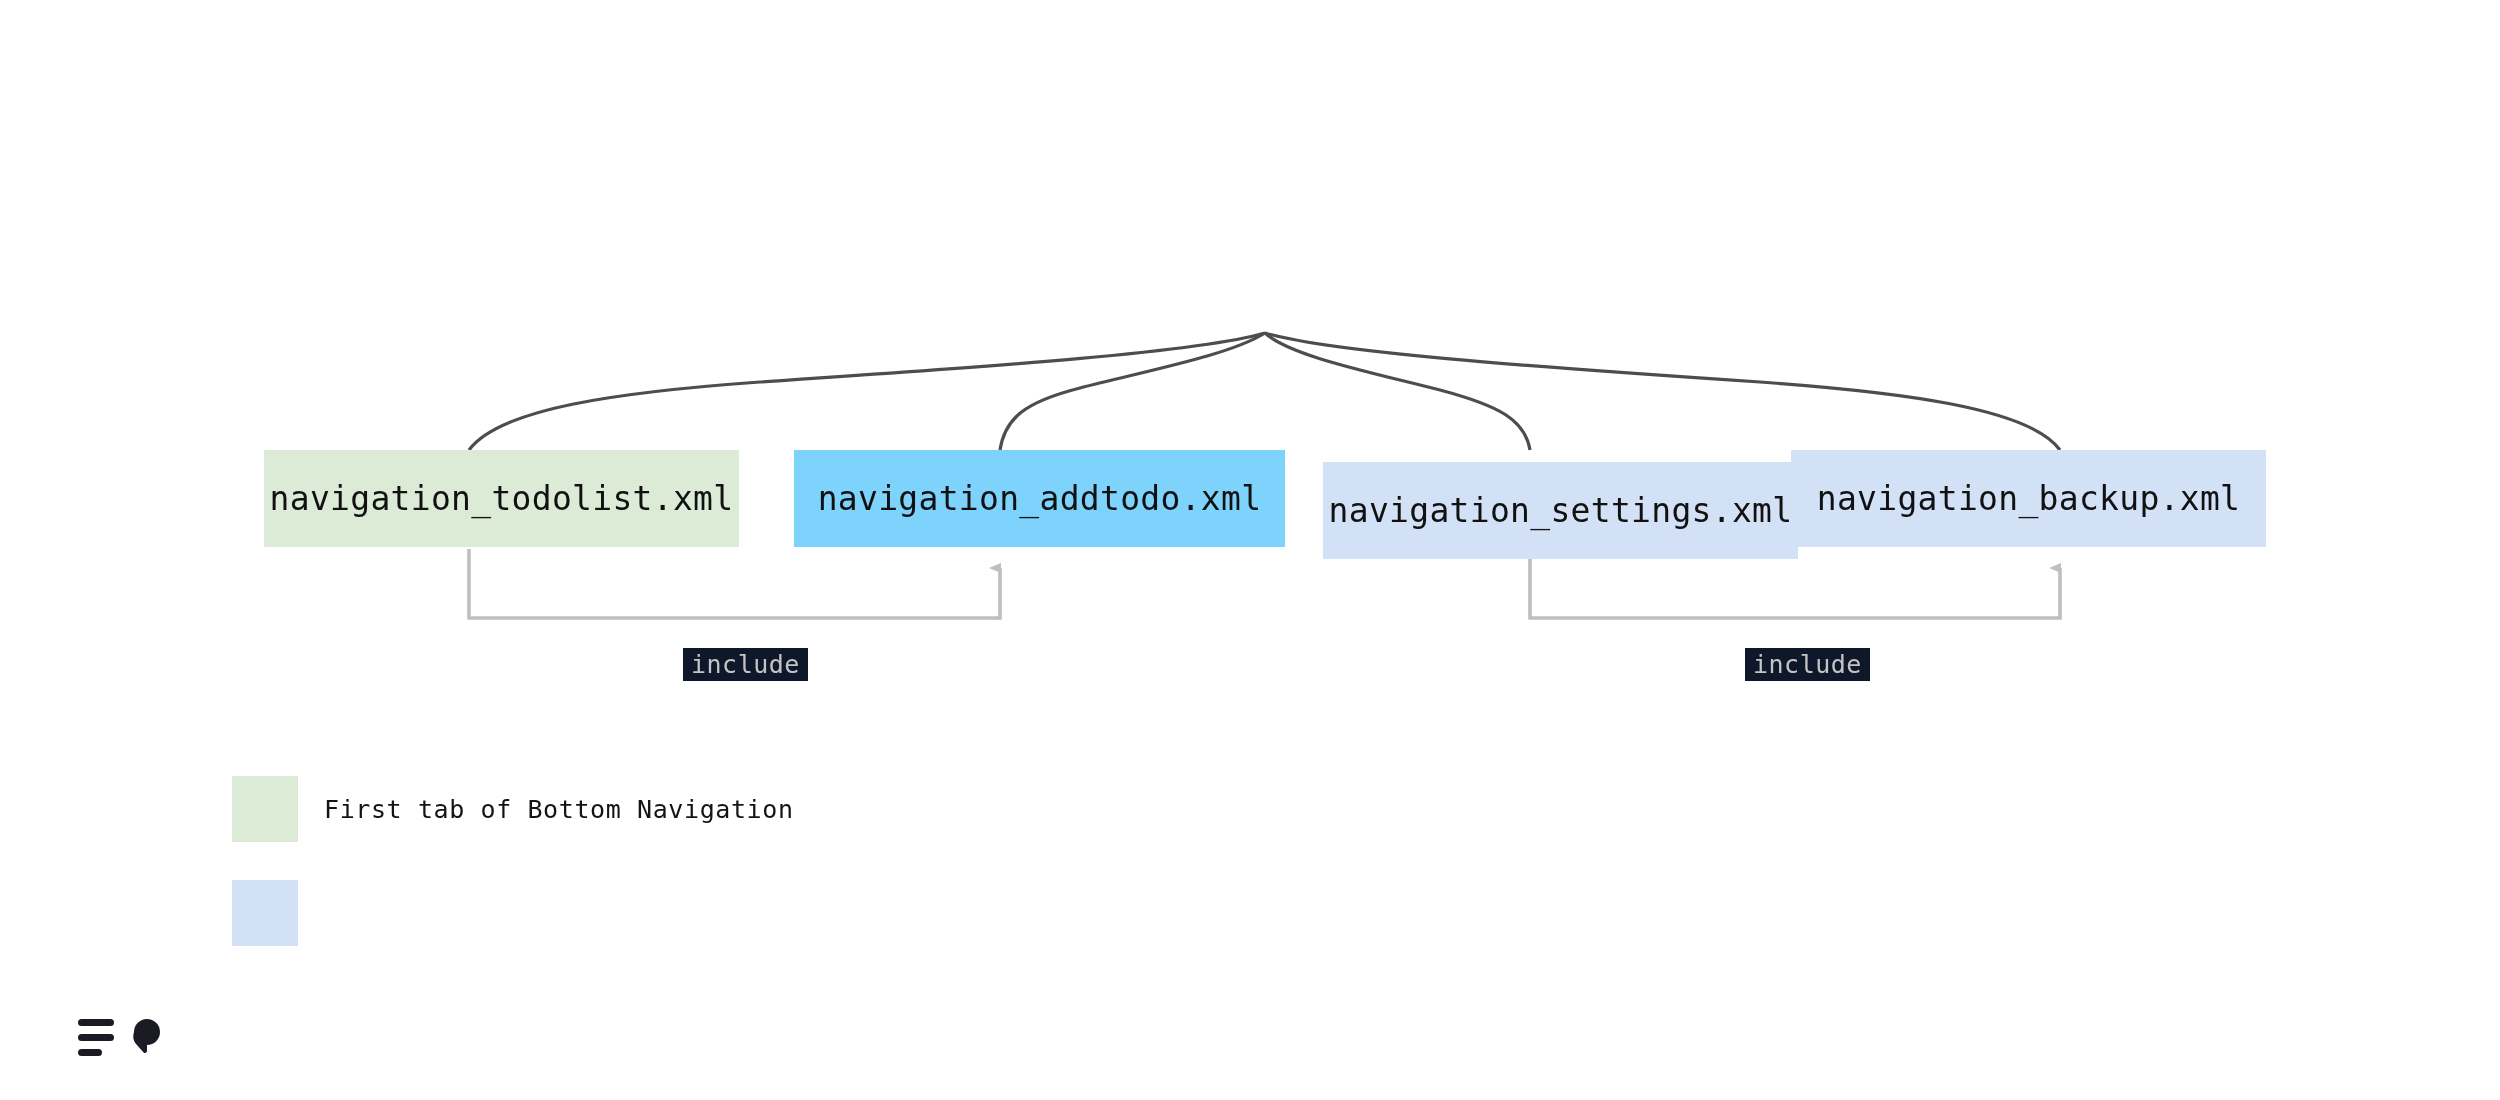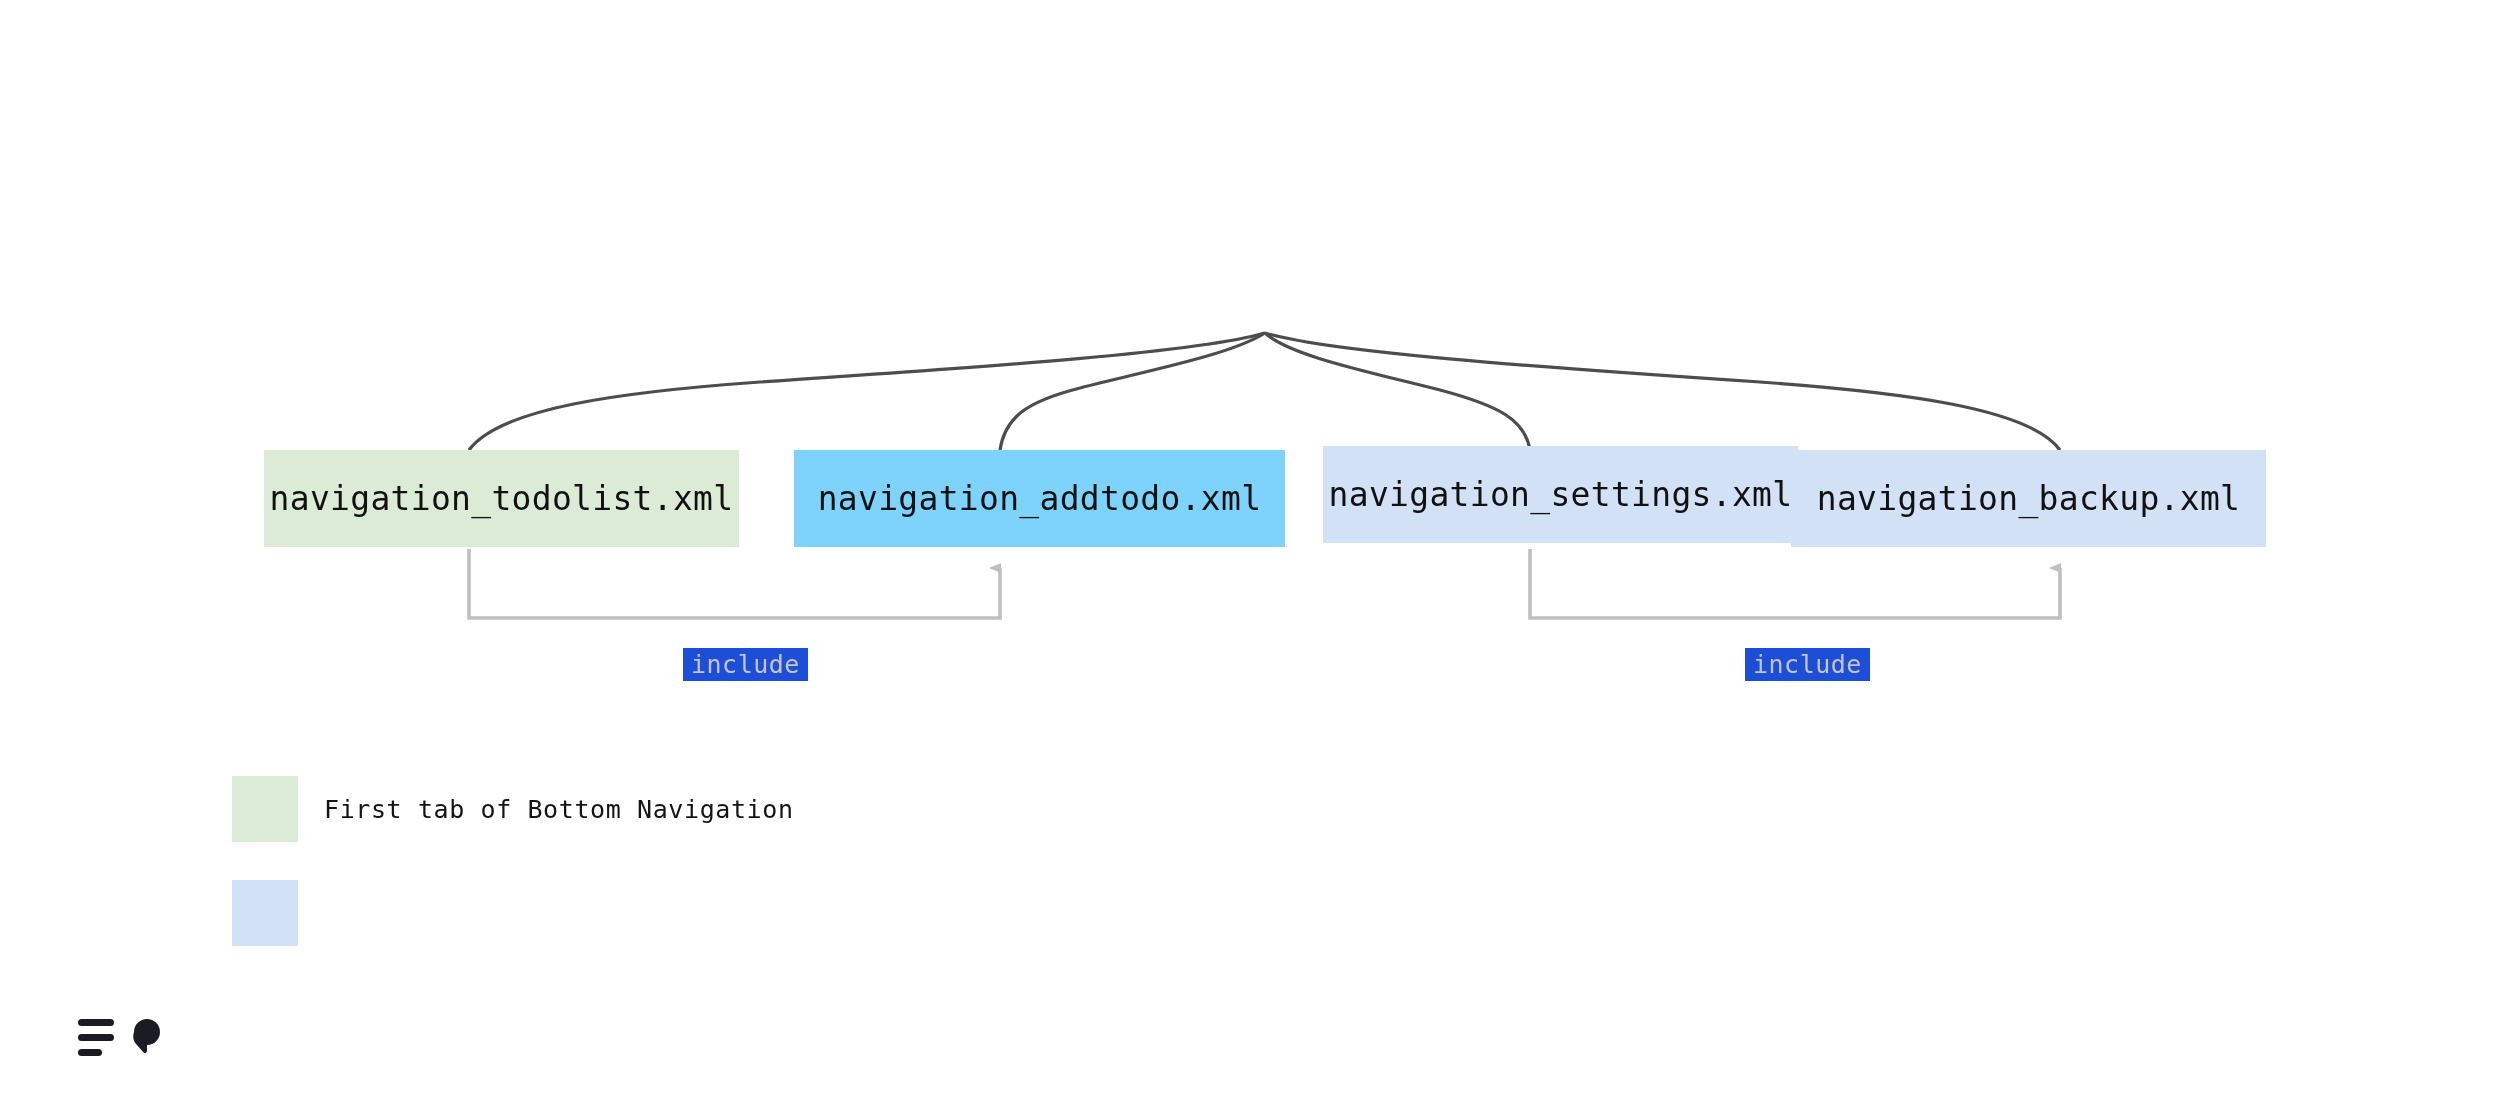--- a/index.html
+++ b/index.html
@@ -58,21 +58,21 @@
     letter-spacing: 0.3px;
     margin-left: 32px;
   }
 
   .edge-label {
     position: absolute;
     color: #c4c4c4;
     font-size: 25px;
     letter-spacing: 0.5px;
     white-space: nowrap;
-    background: #1d4ed8;
+    background: #0f172a;
     padding: 2px 8px;
   }
 
   #legend {
     position: absolute;
     left: 232px;
     top: 776px;
   }
   .legend-row {
     display: flex;
@@ -143,21 +143,21 @@
 
 
   <div class="node node-leaf" style="left:232px; top:450px; width:475px; height:97px; background:#dcebd6;">
     <span>navigation_todolist.xml</span>
   </div>
 
   <div class="node node-leaf" style="left:762px; top:450px; width:491px; height:97px; background:#7dd3fc;">
     <span>navigation_addtodo.xml</span>
   </div>
 
-  <div class="node node-leaf" style="left:1291px; top:446px; width:475px; height:97px; background:#d3e1f7;">
+  <div class="node node-leaf" style="left:1291px; top:462px; width:475px; height:97px; background:#d3e1f7;">
     <span>navigation_settings.xml</span>
   </div>
 
   <div class="node node-leaf" style="left:1759px; top:450px; width:475px; height:97px; background:#d3e1f7;">
     <span>navigation_backup.xml</span>
   </div>
 
   <div class="edge-label" style="left:683px; top:648px;">include</div>
 
   <div class="edge-label" style="left:1745px; top:648px;">include</div>

